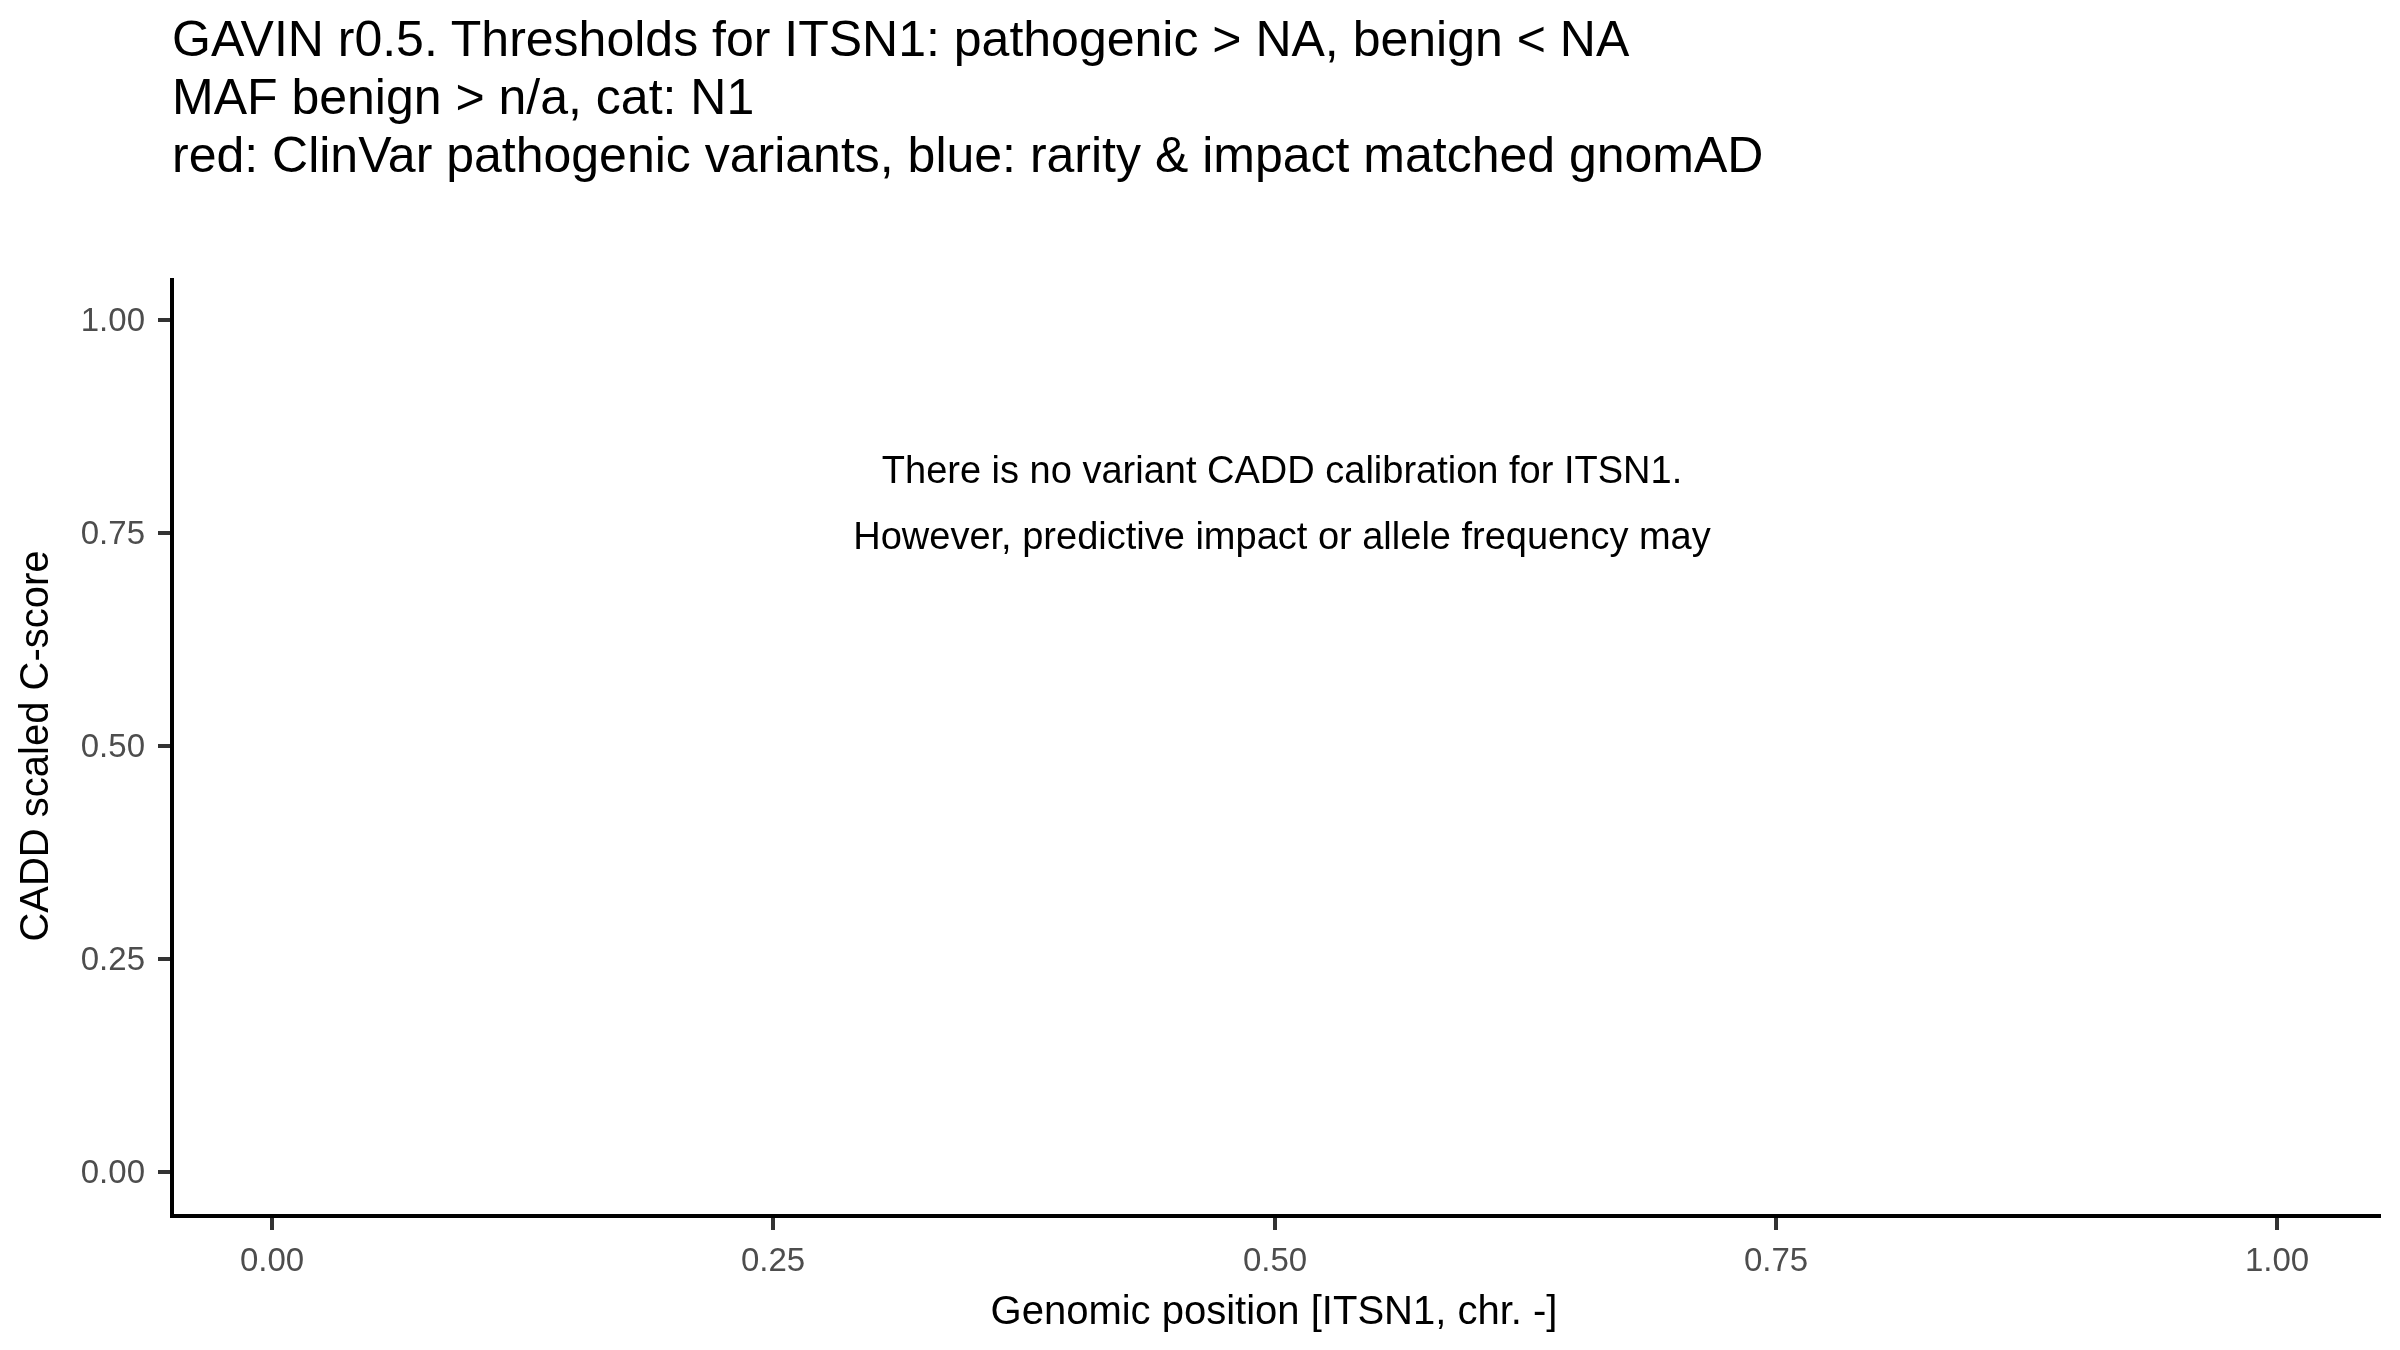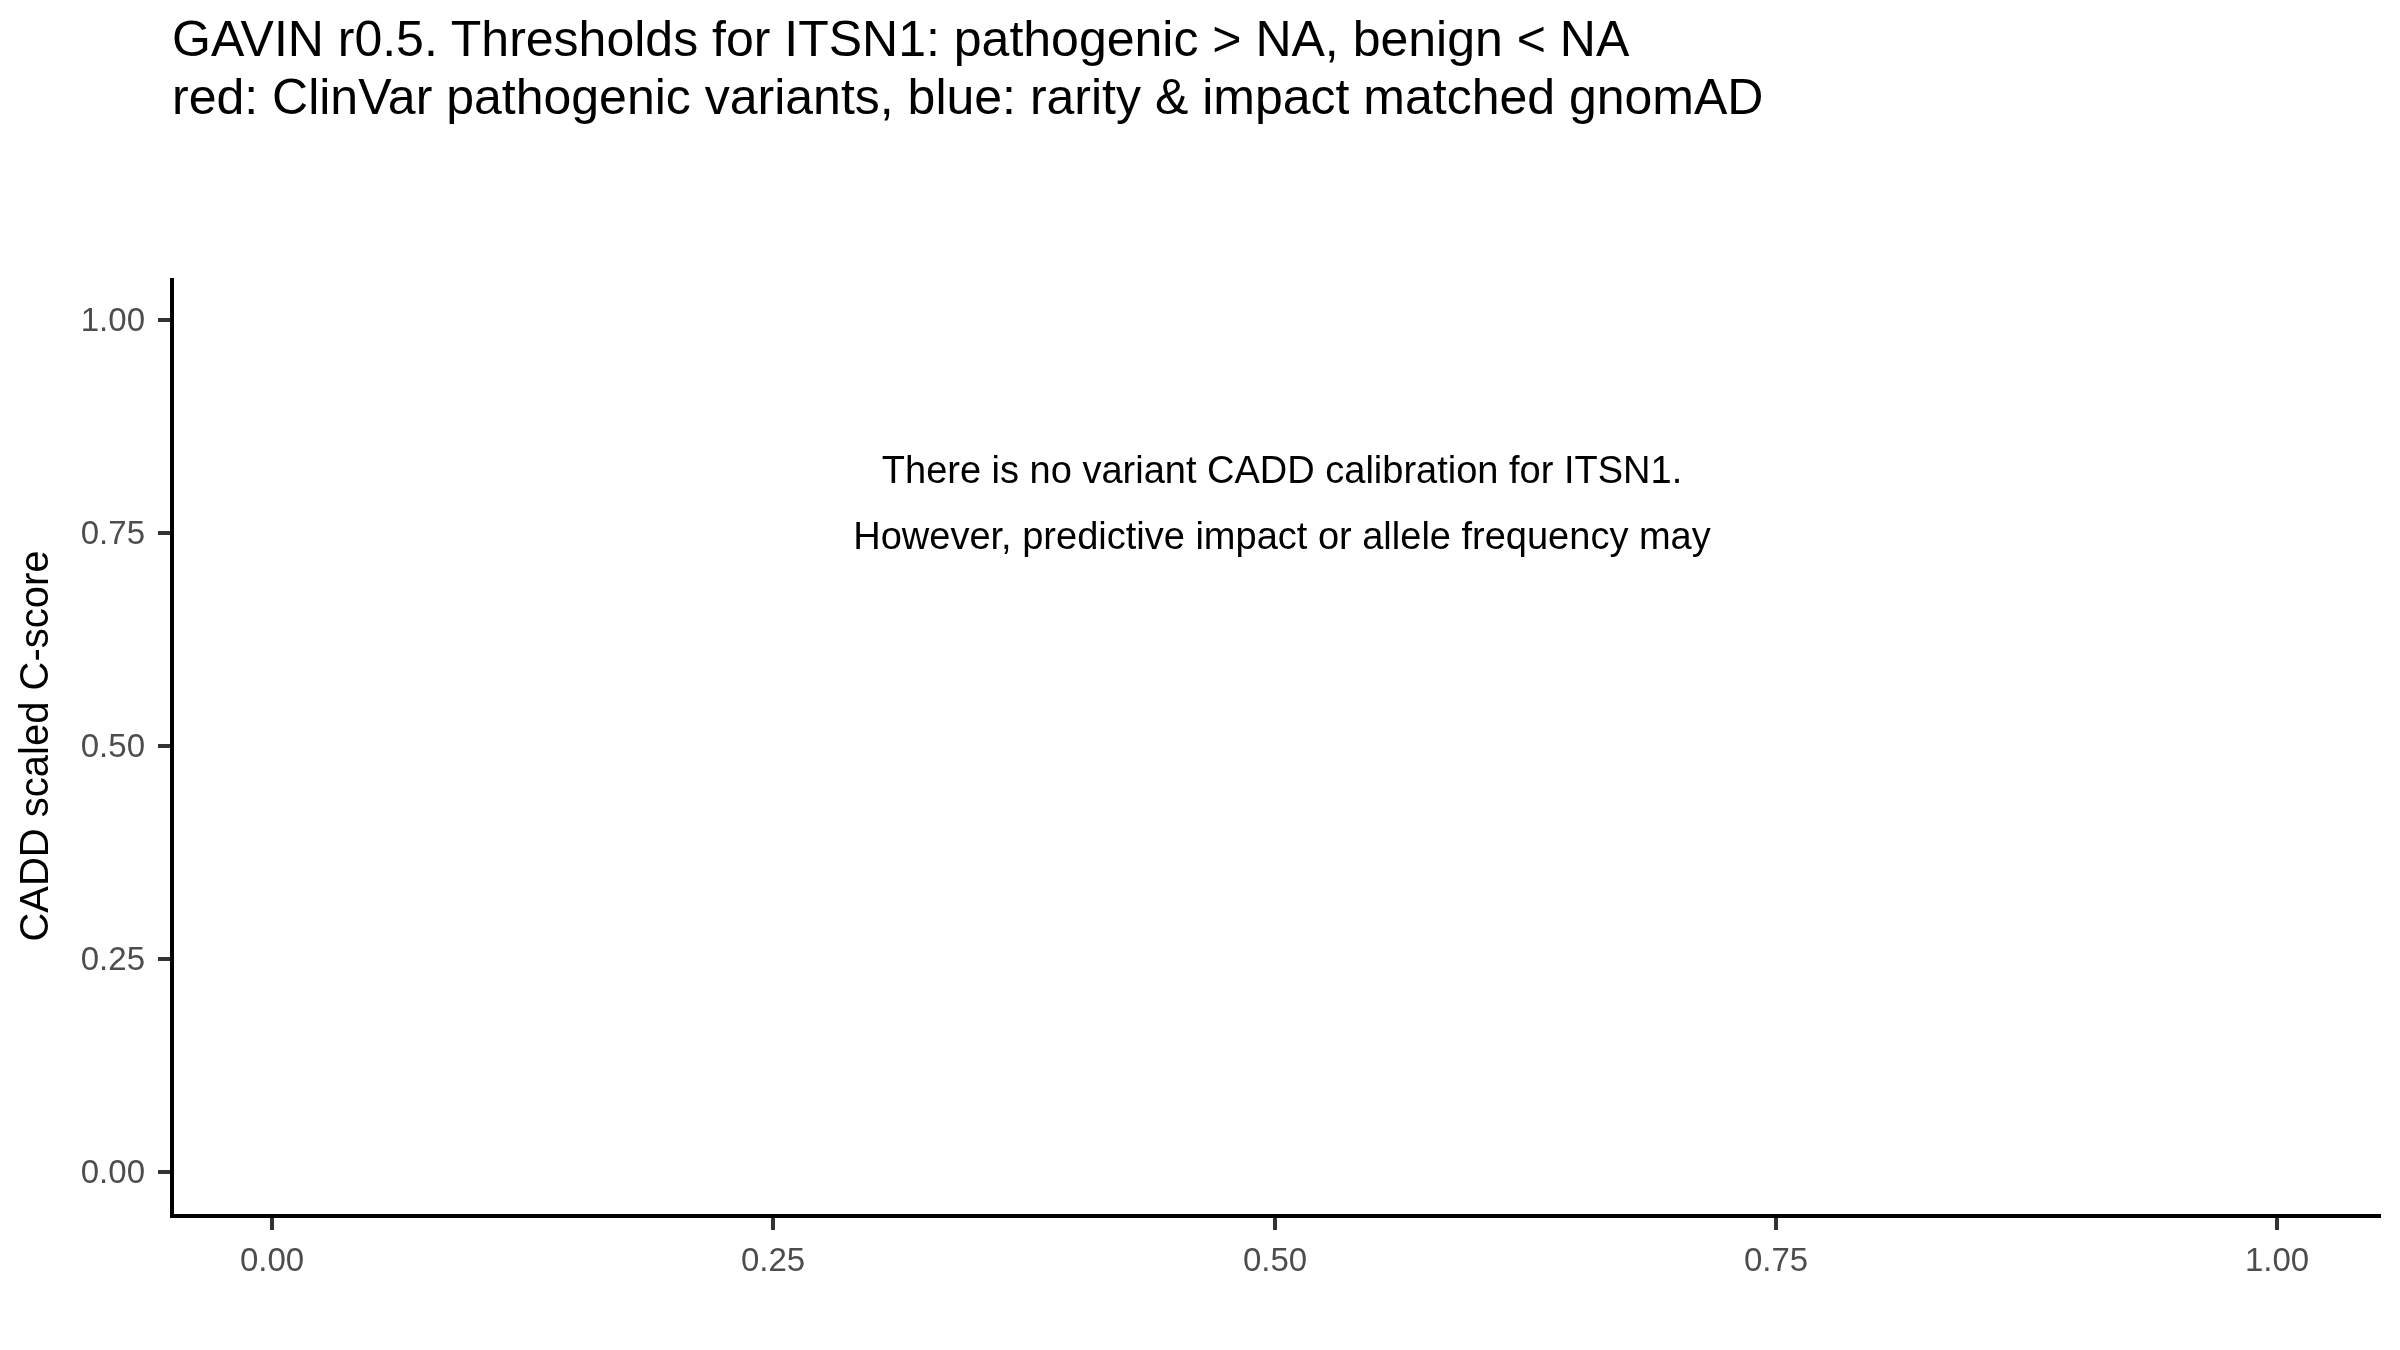--- a/index.html
+++ b/index.html
@@ -114,20 +114,21 @@
     color: #000000;
   }
 </style>
 </head>
 <body>
 
 <div class="figure">
 
   <div class="chart-title">
     <div>GAVIN r0.5. Thresholds for ITSN1: pathogenic &gt; NA, benign &lt; NA</div>
+    <div>MAF benign &gt; n/a, cat: N1</div>
     <div>red: ClinVar pathogenic variants, blue: rarity &amp; impact matched gnomAD</div>
   </div>
 
   <div class="plot-panel"></div>
 
   <div class="annotation">
     <div>There is no variant CADD calibration for ITSN1.</div>
     <div>However, predictive impact or allele frequency may</div>
   </div>
 
@@ -148,15 +149,16 @@
   <div class="x-tick-mark xt-050"></div>
   <div class="x-tick-mark xt-075"></div>
   <div class="x-tick-mark xt-100"></div>
 
   <div class="x-tick-label xtl-000">0.00</div>
   <div class="x-tick-label xtl-025">0.25</div>
   <div class="x-tick-label xtl-050">0.50</div>
   <div class="x-tick-label xtl-075">0.75</div>
   <div class="x-tick-label xtl-100">1.00</div>
 
+  <div class="x-axis-title">Genomic position [ITSN1, chr. -]</div>
   <div class="y-axis-title">CADD scaled C-score</div>
 
 </div>
 
 </body></html>

